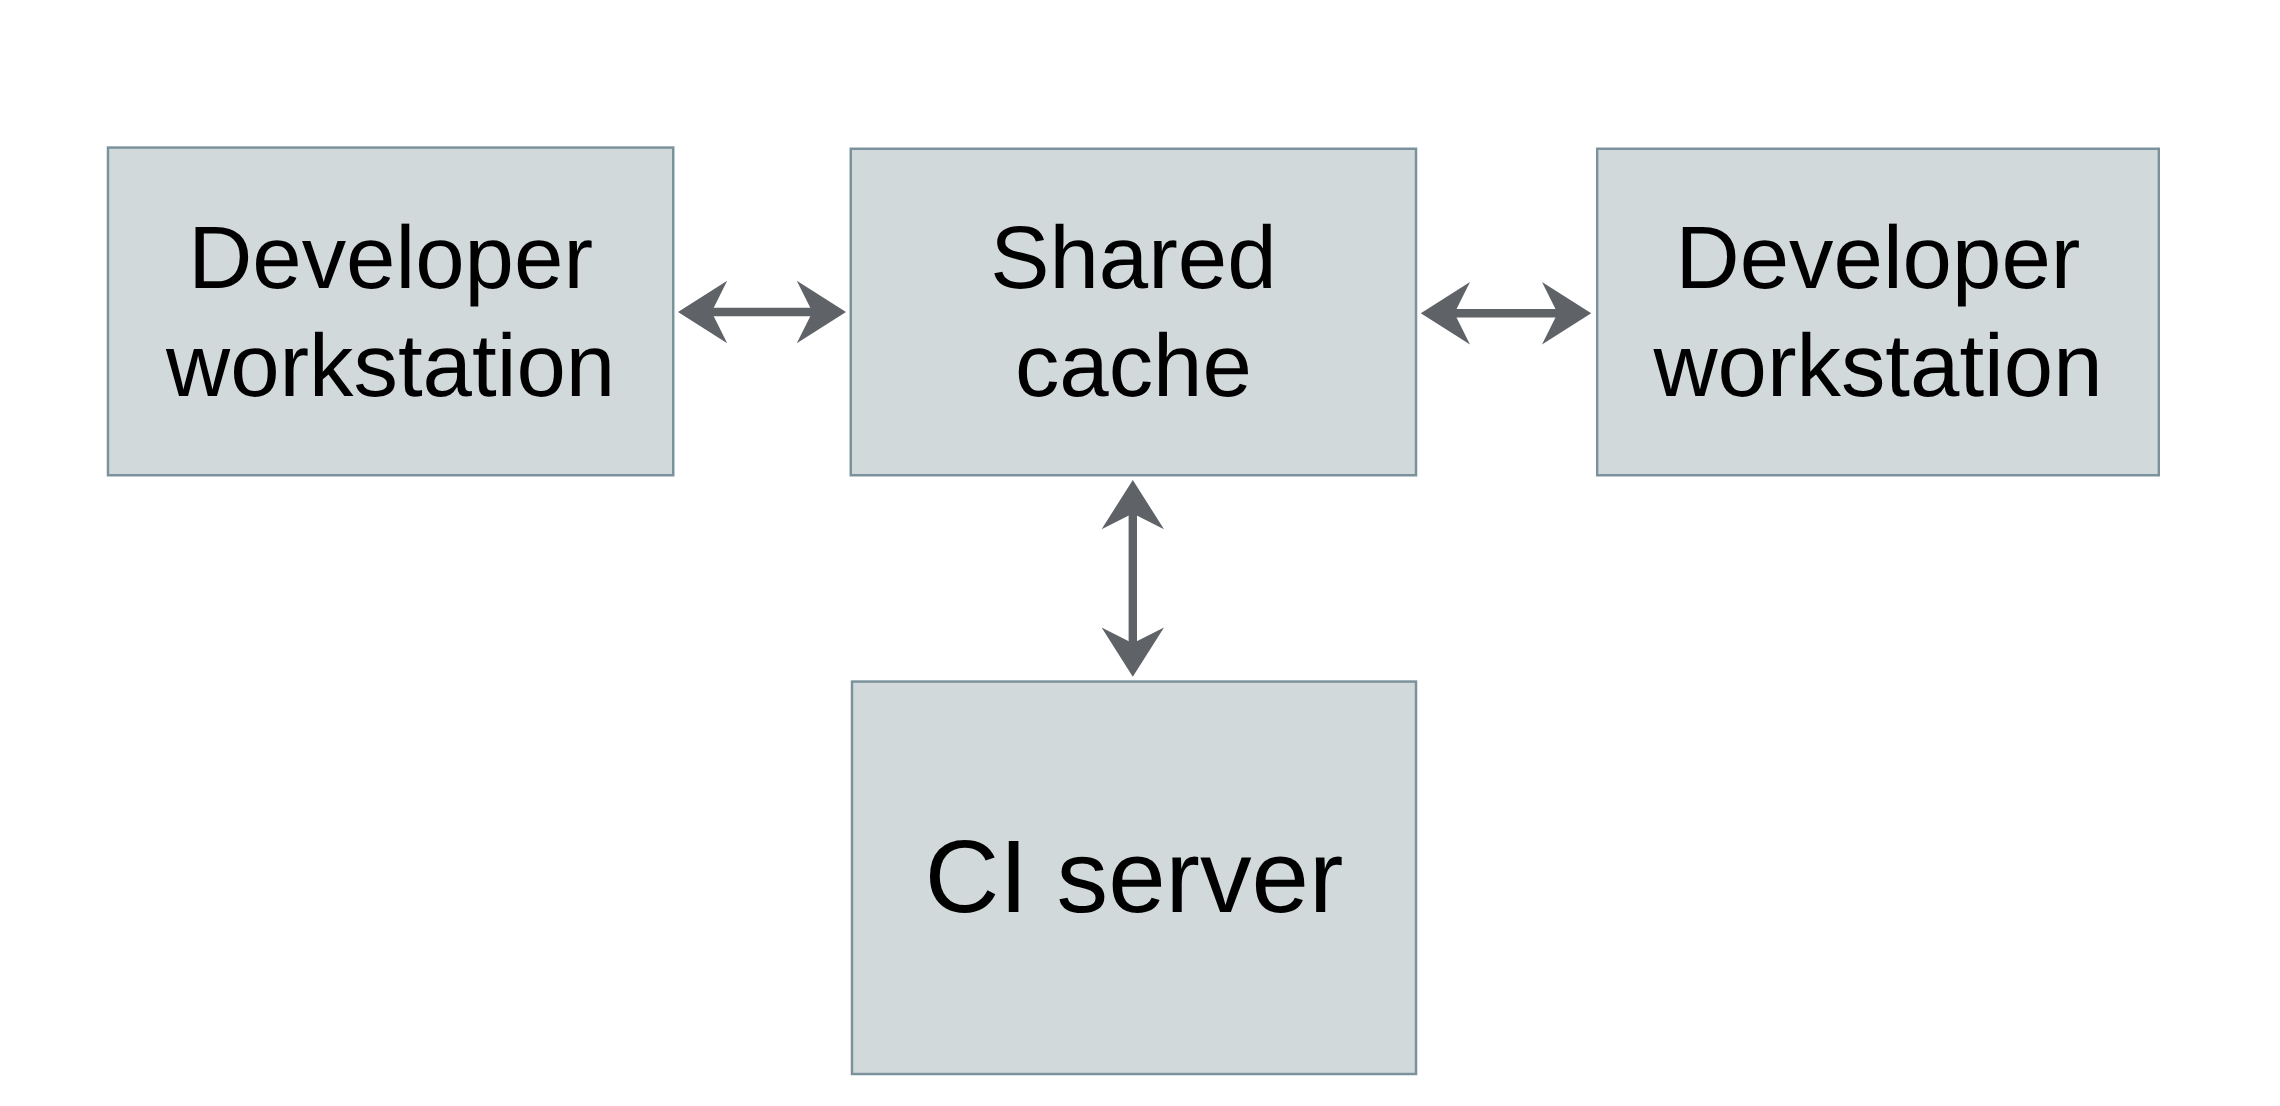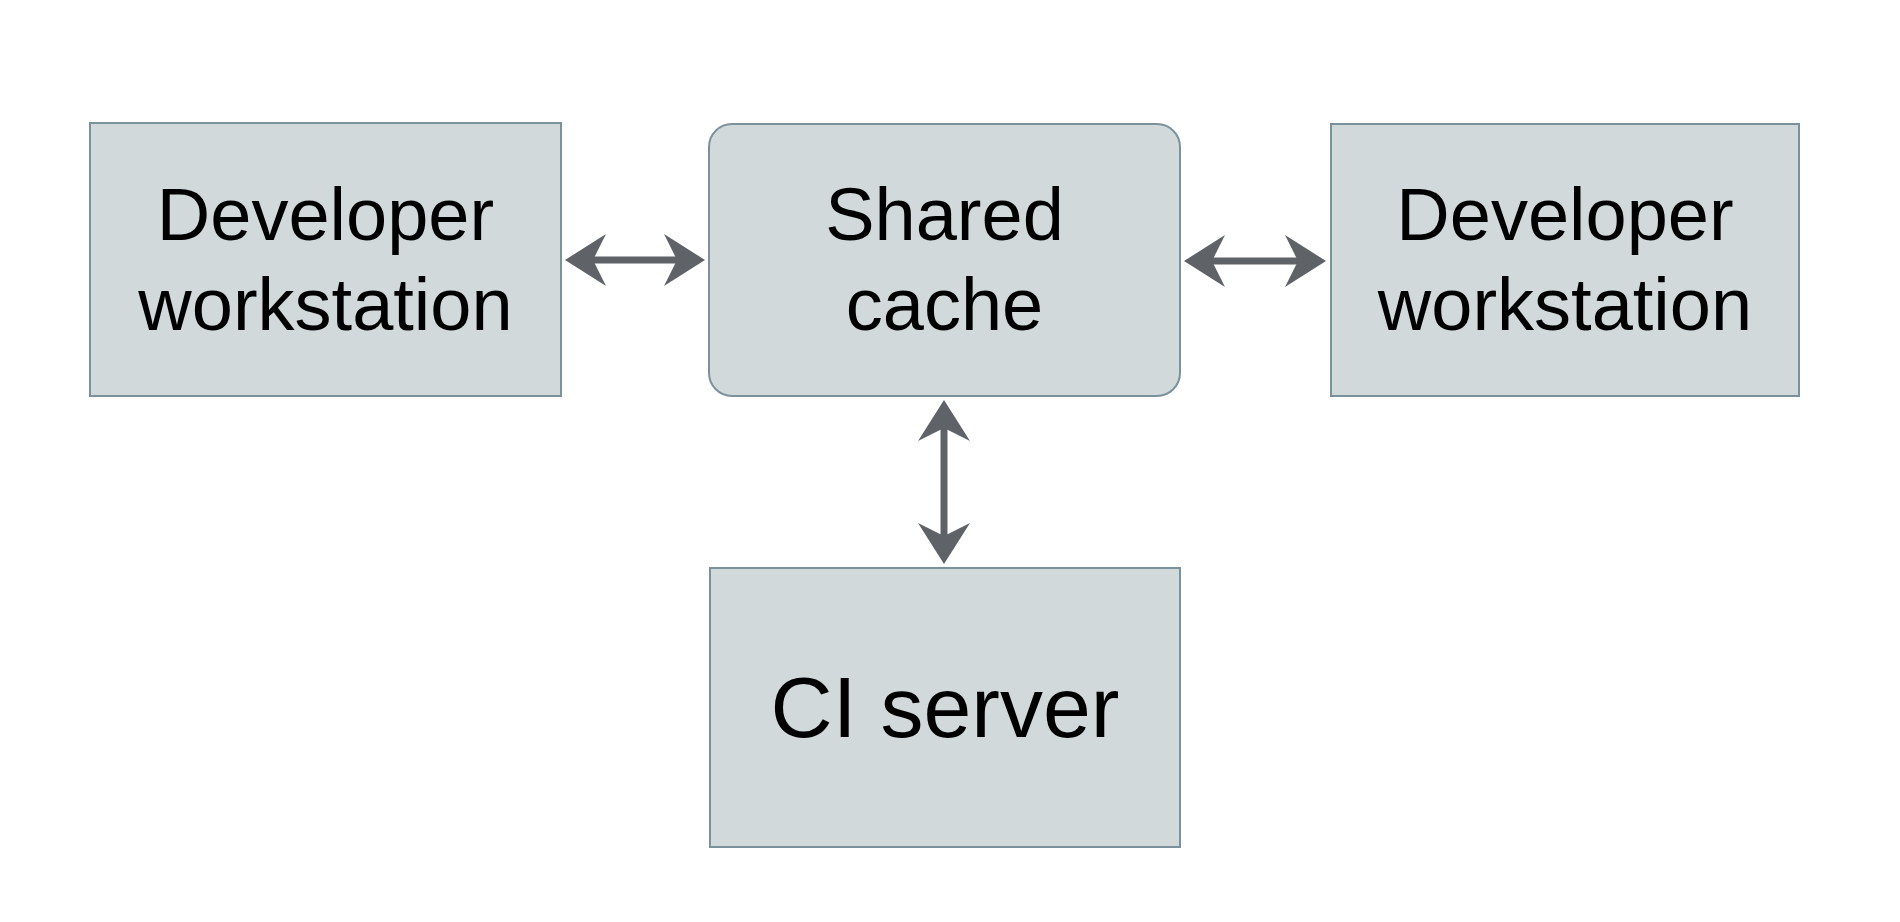--- a/index.html
+++ b/index.html
@@ -31,23 +31,23 @@
     justify-content: center;
     text-align: center;
     color: var(--text);
     font-size: 74px;
     line-height: 1.21;
     white-space: pre-line;
     letter-spacing: 0px;
   }
 
   .node-dev-left   { left: 89px;   top: 102px; width: 473px; height: 275px; }
-  .node-shared     { left: 708px;  top: 103px; width: 473px; height: 274px; border-radius: 24px; }
+  .node-shared     { left: 708px;  top: 103px; width: 473px; height: 274px; }
   .node-dev-right  { left: 1330px; top: 103px; width: 470px; height: 274px; }
-  .node-ci         { left: 709px;  top: 547px; width: 472px; height: 281px; font-size: 86px; }
+  .node-ci         { left: 709px;  top: 547px; width: 472px; height: 329px; font-size: 86px; }
 
   .edge { position: absolute; }
   .edge-left  { left: 562px;  top: 210px; }
   .edge-right { left: 1181px; top: 211px; }
   .edge-down  { left: 914px;  top: 377px; }
 
   .edge polygon { fill: var(--arrow); }
   .edge line { stroke: var(--arrow); stroke-width: 7; }
 </style>
 </head>

